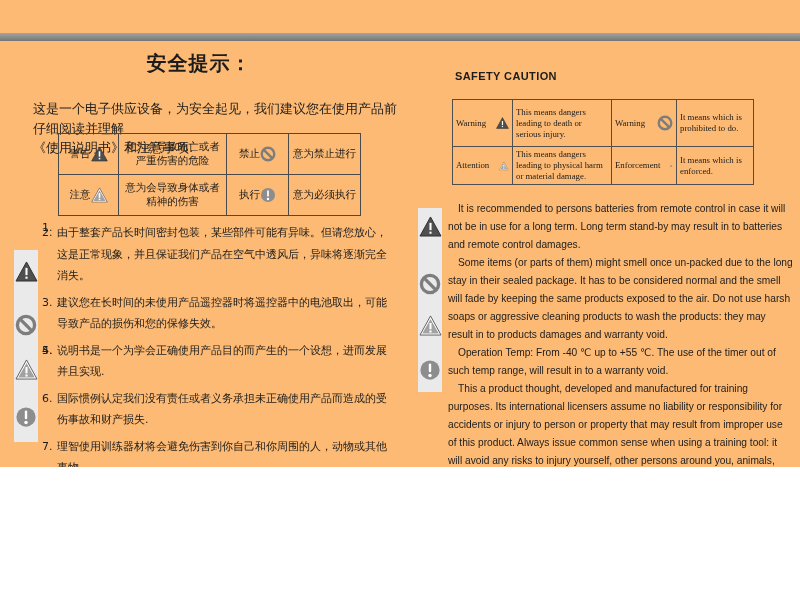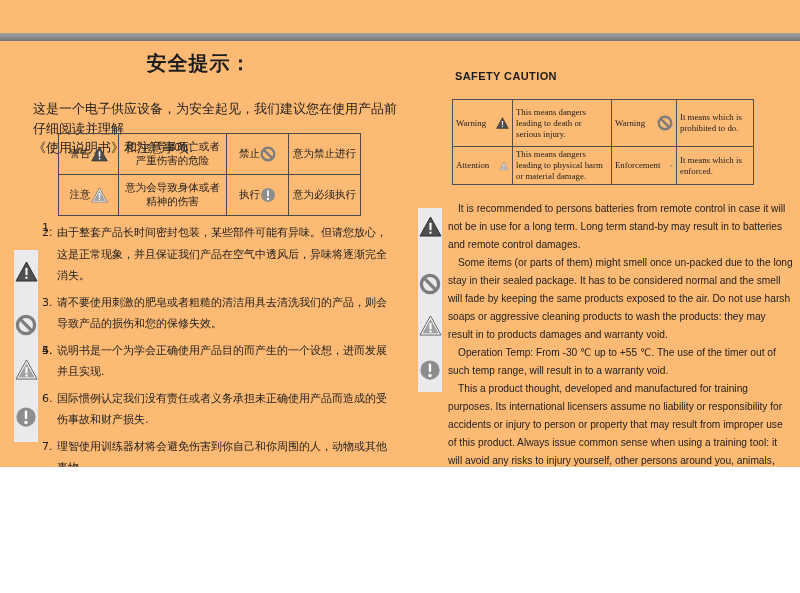--- a/index.html
+++ b/index.html
@@ -172,21 +172,21 @@
   <div class="l-list">
     <div class="l-item">
       <span class="num">1.</span>
     </div>
     <div class="l-item">
       <span class="num">2.</span>
       <span>由于整套产品长时间密封包装，某些部件可能有异味。但请您放心，这是正常现象，并且保证我们产品在空气中透风后，异味将逐渐完全消失。</span>
     </div>
     <div class="l-item">
       <span class="num">3.</span>
-      <span>请不要使用刺激的肥皂或者粗糙的清洁用具去清洗我们的产品，则会导致产品的损伤和您的保修失效。</span>
+      <span>建议您在长时间的未使用产品遥控器时将遥控器中的电池取出，可能导致产品的损伤和您的保修失效。</span>
     </div>
     <div class="l-item">
       <span class="num">4.</span>
     </div>
     <div class="l-item">
       <span class="num">5.</span>
       <span>说明书是一个为学会正确使用产品目的而产生的一个设想，进而发展并且实现.</span>
     </div>
     <div class="l-item">
       <span class="num">6.</span>
@@ -263,19 +263,19 @@
   <svg class="abs-ic ic-22" style="top:315px; left:419px;" viewBox="0 0 24 22">
       <use href="#sym-tri-light"></use>
     </svg>
   <svg class="abs-ic ic-c22" style="top:359px; left:419px;" viewBox="0 0 24 24">
       <use href="#sym-enforce"></use>
     </svg>
 
   <div class="r-paras">
     <p>It is recommended to persons batteries from remote control in case it will not be in use for a long term. Long term stand-by may result in to batteries and remote control damages.</p>
     <p>Some items (or parts of them) might smell once un-packed due to the long stay in their sealed package. It has to be considered normal and the smell will fade by keeping the same products exposed to the air. Do not use harsh soaps or aggressive cleaning products to wash the products: they may result in to products damages and warranty void.</p>
-    <p>Operation Temp: From -30 ℃ up to +55 ℃. The use of the timer out of such temp range, will result in to a warranty void.</p>
+    <p>Operation Temp: From -40 ℃ up to +55 ℃. The use of the timer out of such temp range, will result in to a warranty void.</p>
     <p>This a product thought, developed and manufactured for training purposes. Its international licensers assume no liability or responsibility for accidents or injury to person or property that may result from improper use of this product. Always issue common sense when using a training tool: it will avoid any risks to injury yourself, other persons around you, animals, objects and properties.</p>
   </div>
 
   <div class="page-num right">– 10 –</div>
 
 </div>
 
 </body></html>

